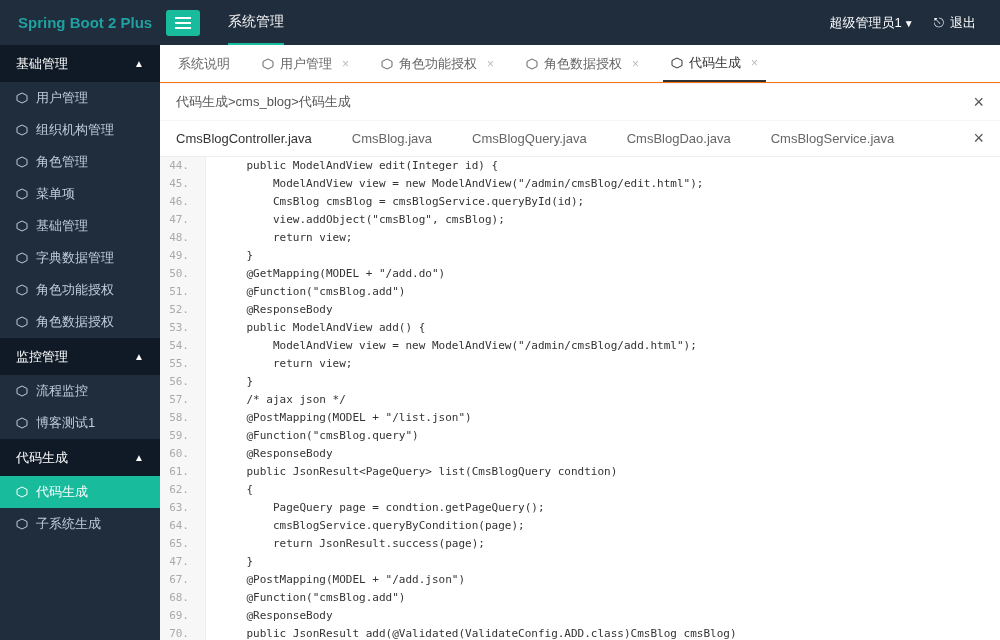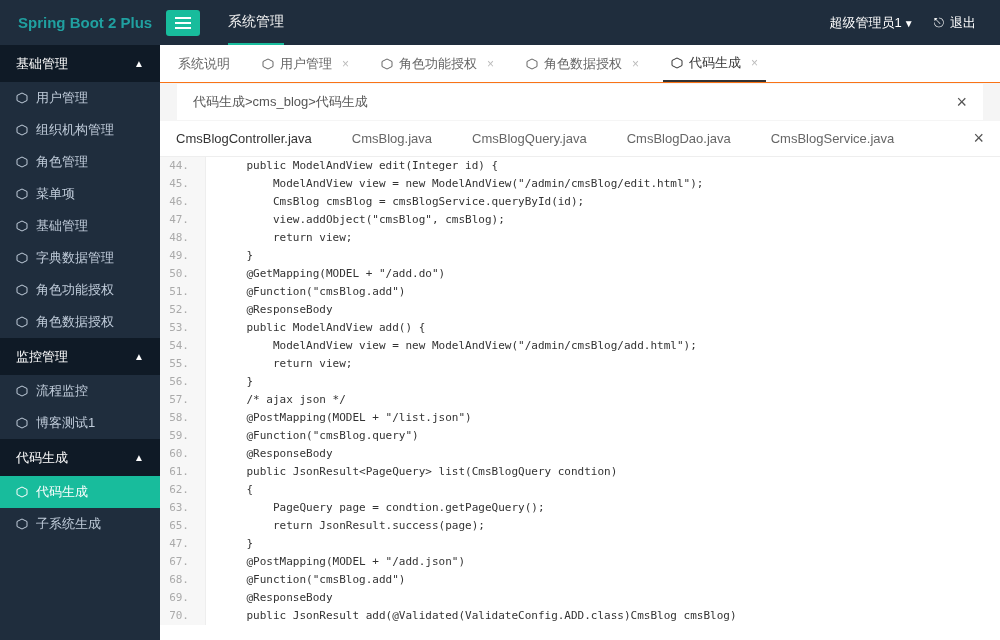--- a/index.html
+++ b/index.html
@@ -18,21 +18,21 @@
     .side-group { display: flex; align-items: center; height: 37px; padding: 0 16px; cursor: pointer; color: #fff; }
     .side-group.sel { background: #0f1a26; }
     .side-group .arrow { margin-left: auto; font-size: 10px; }
     .side-item { display: flex; align-items: center; height: 32px; padding: 0 16px; cursor: pointer; color: #c0ccda; gap: 8px; }
     .side-item.active { background: #18bc9c; color: #fff; }
     .main { flex: 1; background: #f5f5f5; display: flex; flex-direction: column; }
     .tabs { height: 38px; background: #fff; display: flex; align-items: center; padding: 0 10px; gap: 16px; border-bottom: 1px solid #f97316; }
     .tab { display: flex; align-items: center; gap: 6px; padding: 0 8px; height: 100%; color: #666; font-size: 13px; cursor: pointer; }
     .tab.active { color: #333; border-bottom: 2px solid #333; }
     .tab .close { font-size: 12px; color: #bbb; margin-left: 4px; cursor: pointer; }
-    .breadcrumb-bar { height: 36px; background: #fff; margin: 1px 17px; display: flex; align-items: center; justify-content: space-between; padding: 0 16px; font-size: 13px; color: #555; }
+    .breadcrumb-bar { height: 36px; background: #fff; margin: 1px 0; display: flex; align-items: center; justify-content: space-between; padding: 0 16px; font-size: 13px; color: #555; }
     .close-x { font-size: 18px; color: #555; cursor: pointer; }
     .filetabs { height: 36px; background: #fff; display: flex; align-items: center; padding: 0 16px; gap: 40px; font-size: 13px; color: #555; border-bottom: 1px solid #eee; position: relative; }
     .filetab { cursor: pointer; color: #666; }
     .filetab.active { color: #333; }
     .filetabs .close-x { position: absolute; right: 16px; }
     .code-area { flex: 1; background: #fff; overflow: auto; font-family: Consolas, Monaco, monospace; font-size: 11px; line-height: 18px; }
     .code-line { display: flex; }
     .lineno { width: 46px; text-align: right; padding-right: 16px; color: #aaa; background: #f7f7f7; border-right: 1px solid #eee; user-select: none; flex-shrink: 0; }
     .code { padding-left: 14px; white-space: pre; color: #333; flex: 1; }
     .hexagon { width: 12px; height: 12px; display: inline-flex; align-items: center; justify-content: center; }
@@ -307,20 +307,24 @@
         </div>
         <div class="code-line">
           <div class="lineno">62.</div>
           <div class="code">    {</div>
         </div>
         <div class="code-line">
           <div class="lineno">63.</div>
           <div class="code">        PageQuery page = condtion.getPageQuery();</div>
         </div>
         <div class="code-line">
+          <div class="lineno">64.</div>
+          <div class="code">        cmsBlogService.queryByCondition(page);</div>
+        </div>
+        <div class="code-line">
           <div class="lineno">65.</div>
           <div class="code">        return JsonResult.success(page);</div>
         </div>
         <div class="code-line">
           <div class="lineno">47.</div>
           <div class="code">    }</div>
         </div>
         <div class="code-line">
           <div class="lineno">67.</div>
           <div class="code">    @PostMapping(MODEL + "/add.json")</div>

